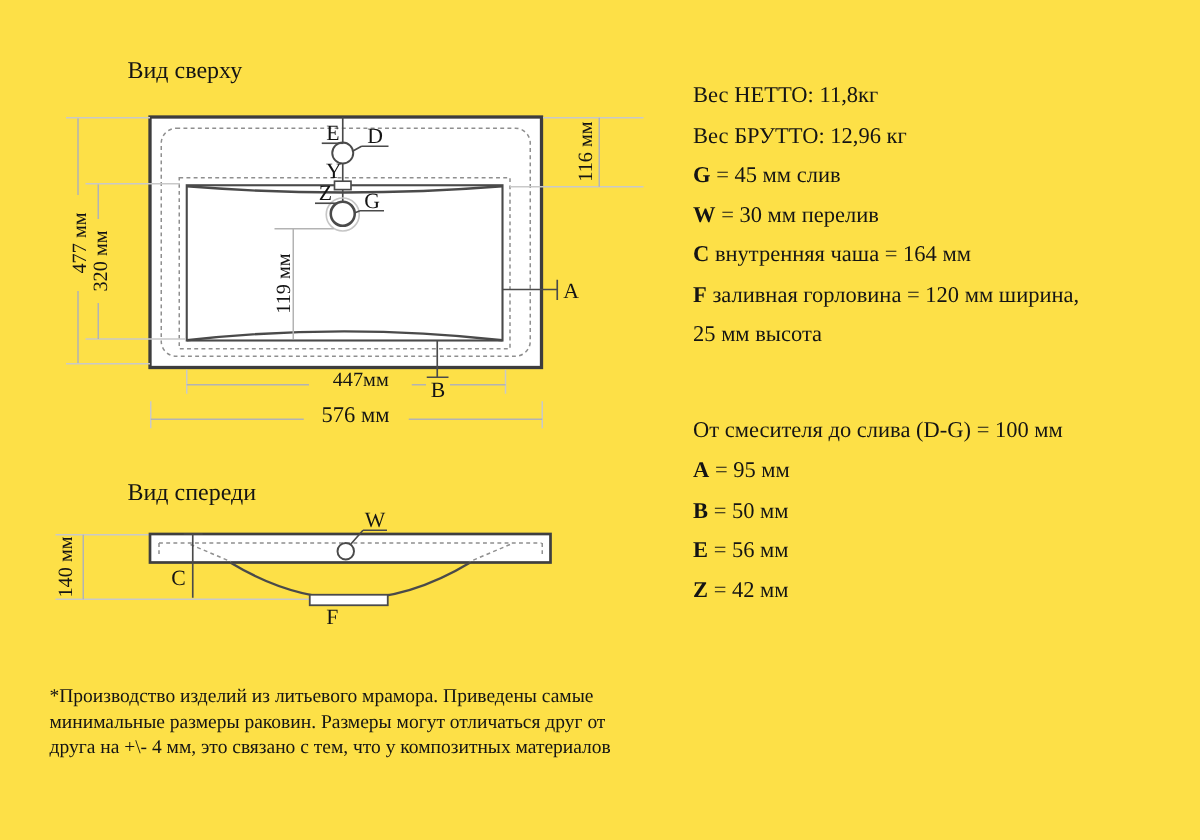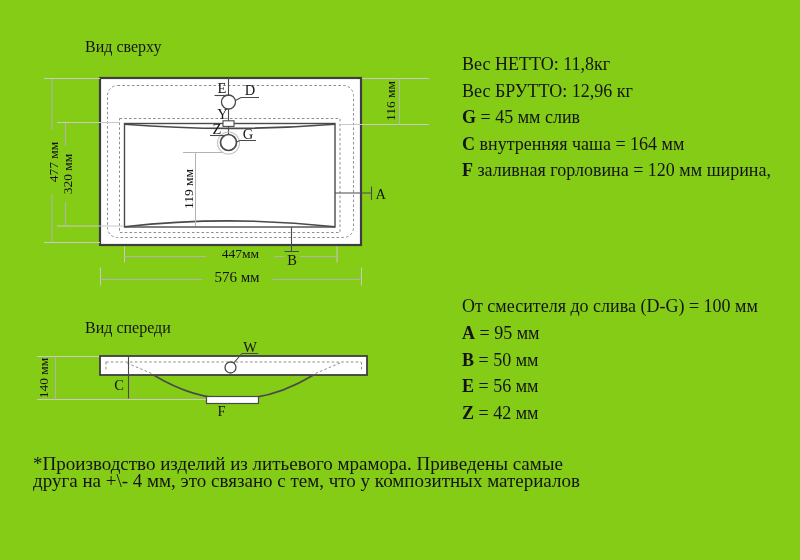--- a/index.html
+++ b/index.html
@@ -1,37 +1,37 @@
 <!DOCTYPE html>
 <html><head>
 <meta charset="utf-8">
 <style>
   html,body{margin:0;padding:0;background:#fff;}
-  #stage{position:relative;width:800px;height:560px;background:#84cc16;overflow:hidden;
+  #stage{position:relative;width:800px;height:560px;background:#fde047;overflow:hidden;
          font-family:"Liberation Serif",serif;color:#141414;}
   
   .solid2 {fill:#fff;stroke:#3d3d3d;stroke-width:2.2;}
   .solid16{fill:none;stroke:#4a4a4a;stroke-width:1.6;}
   .solid12{fill:#fff;stroke:#4a4a4a;stroke-width:1.3;}
   .solid1 {fill:none;stroke:#4a4a4a;stroke-width:1.1;}
   .dash   {fill:none;stroke:#8f8f8f;stroke-width:1;stroke-dasharray:2.6 2.2;}
   .dim    {fill:none;stroke:#b3b3b3;stroke-width:1;}
   .ext    {fill:none;stroke:#c9c9c9;stroke-width:1;}
   svg text{fill:#141414;font-family:"Liberation Serif",serif;}
   .t-title{font-size:16px;}
   .t-lbl  {font-size:14.5px;}
   .t-dim  {font-size:13.5px;text-anchor:middle;}
   .t-dim2 {font-size:15px;text-anchor:middle;}
   
-  .specs{position:absolute;left:462px;font-size:18px;white-space:nowrap;}
+  .specs{position:absolute;left:462px;font-size:15px;white-space:nowrap;}
   #specs-1{top:51px;line-height:26.5px;}
-  #specs-2{top:293px;line-height:26.8px;}
+  #specs-2{top:274px;line-height:26.8px;}
   .spec-key{font-weight:bold;}
   
-  #footnote{position:absolute;left:33px;top:455px;font-size:19px;line-height:17px;white-space:nowrap;}
+  #footnote{position:absolute;left:33px;top:455px;font-size:13px;line-height:17px;white-space:nowrap;}
 </style>
 </head>
 <body>
 
 <div id="stage">
 
   <svg width="450" height="430" viewBox="0 0 450 430">
 
     <g>
       <text class="t-title" x="85" y="52">Вид сверху</text>
@@ -105,32 +105,35 @@
       <text class="t-lbl" x="119" y="390" text-anchor="middle">C</text>
       <text class="t-lbl" x="221.5" y="416" text-anchor="middle">F</text>
     </g>
   </svg>
 
   
   <div class="specs" id="specs-1">
     <div class="spec-line"><span class="spec-key"></span><span>Вес НЕТТО: 11,8кг</span></div>
     <div class="spec-line"><span class="spec-key"></span><span>Вес БРУТТО: 12,96 кг</span></div>
     <div class="spec-line"><span class="spec-key">G</span> <span>= 45 мм слив</span></div>
+    <div class="spec-line"><span class="spec-key">W</span> <span>= 30 мм перелив</span></div>
     <div class="spec-line"><span class="spec-key">C</span> <span>внутренняя чаша = 164 мм</span></div>
     <div class="spec-line"><span class="spec-key">F</span> <span>заливная горловина = 120 мм ширина,</span></div>
+    <div class="spec-line"><span class="spec-key"></span><span>25 мм высота</span></div>
   </div>
 
   
   <div class="specs" id="specs-2">
     <div class="spec-line"><span class="spec-key"></span><span>От смесителя до слива (D-G) = 100 мм</span></div>
     <div class="spec-line"><span class="spec-key">A</span> <span>= 95 мм</span></div>
     <div class="spec-line"><span class="spec-key">B</span> <span>= 50 мм</span></div>
     <div class="spec-line"><span class="spec-key">E</span> <span>= 56 мм</span></div>
     <div class="spec-line"><span class="spec-key">Z</span> <span>= 42 мм</span></div>
   </div>
 
   
   <div id="footnote">
     <div>*Производство изделий из литьевого мрамора. Приведены самые</div>
+    <div>минимальные размеры раковин. Размеры могут отличаться друг от</div>
     <div>друга на +\- 4 мм, это связано с тем, что у композитных материалов</div>
   </div>
 
 </div>
 
 </body></html>

